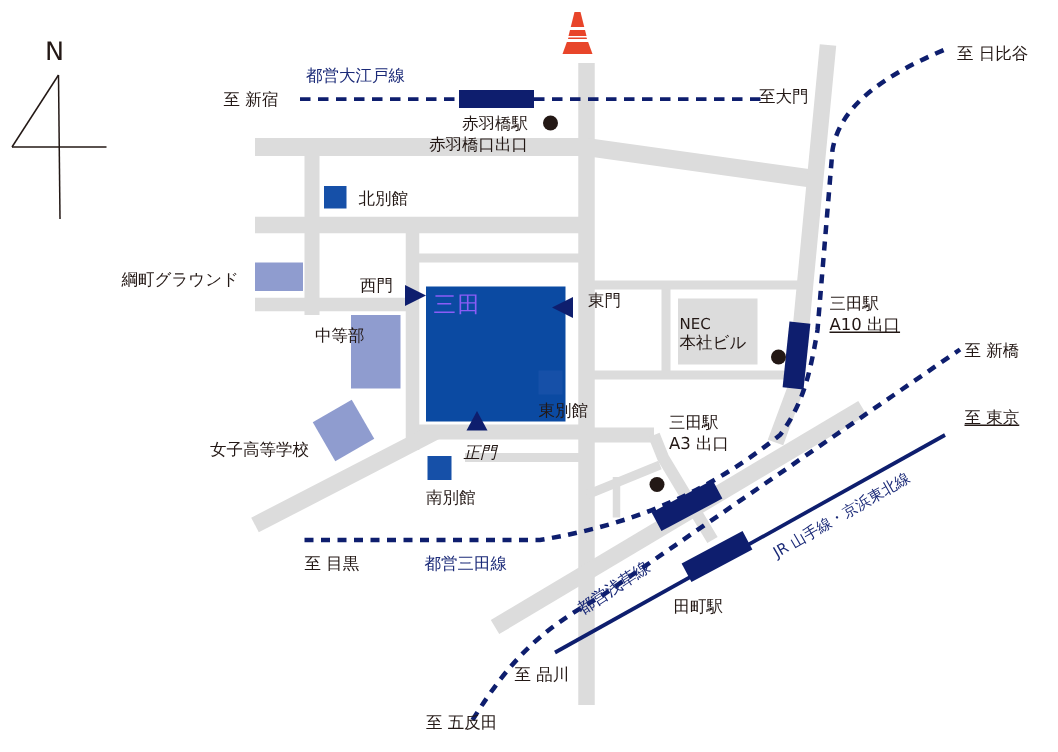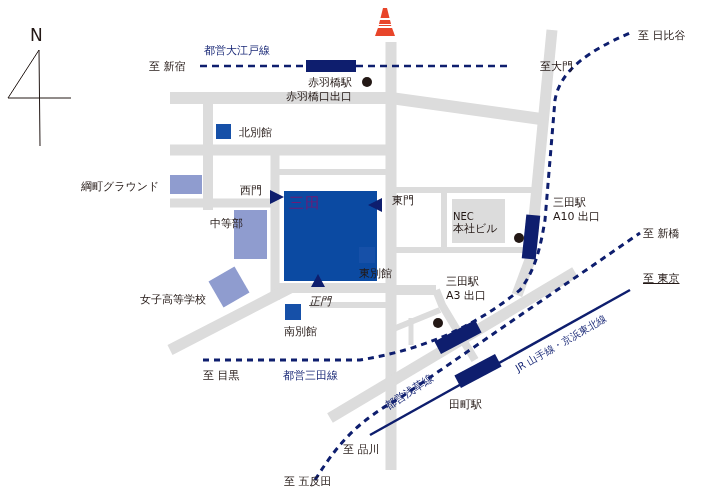--- a/index.html
+++ b/index.html
@@ -1,20 +1,20 @@
 <!DOCTYPE html>
 <html><head>
 <meta charset="utf-8">
 <style>
   html,body{margin:0;padding:0;background:#fff;}
   #map{position:relative;width:705px;height:501px;overflow:hidden;background:#fff;font-family:"DejaVu Sans",sans-serif;}
   svg{position:absolute;left:0;top:0;}
   .lbl{position:absolute;font-size:11px;color:#231815;white-space:nowrap;line-height:13px;}
   .lbl-line{color:#1b2a78;}
-  .campus-label{position:absolute;color:#701a75;font-size:15px;line-height:18px;letter-spacing:1px;}
+  .campus-label{position:absolute;color:#8b5cf6;font-size:15px;line-height:18px;letter-spacing:1px;}
 </style>
 </head>
 <body>
 
 <div id="map">
   <svg width="705" height="501" viewBox="0 0 705 501">
 
     <g stroke="#231815" stroke-width="1" fill="none">
       <line x1="39" y1="50" x2="40" y2="146"></line>
       <line x1="39" y1="50" x2="8" y2="98"></line>
@@ -112,29 +112,29 @@
   <div class="lbl" style="left:453px;top:210px;font-size:10px;">NEC</div>
   <div class="lbl" style="left:453px;top:222px;">本社ビル</div>
 
   <div class="lbl" style="left:240px;top:184px;">西門</div>
   <div class="lbl" style="left:392px;top:194px;">東門</div>
   <div class="lbl" style="left:309px;top:295px;font-style:italic;">正門</div>
 
   <div class="lbl" style="left:308px;top:76px;">赤羽橋駅</div>
   <div class="lbl" style="left:286px;top:90px;">赤羽橋口出口</div>
   <div class="lbl" style="left:553px;top:196px;">三田駅</div>
-  <div class="lbl" style="left:553px;top:210px;">A10 出口</div>
+  <div class="lbl" style="left:553px;top:210px;text-decoration:underline;">A10 出口</div>
   <div class="lbl" style="left:446px;top:275px;">三田駅</div>
   <div class="lbl" style="left:446px;top:289px;">A3 出口</div>
   <div class="lbl" style="left:449px;top:398px;">田町駅</div>
 
   <div class="lbl lbl-line" style="left:204px;top:44px;">都営大江戸線</div>
   <div class="lbl lbl-line" style="left:283px;top:369px;">都営三田線</div>
 
   <div class="lbl" style="left:149px;top:60px;">至 新宿</div>
-  <div class="lbl" style="left:540px;top:60px;">至大門</div>
+  <div class="lbl" style="left:506px;top:60px;font-family:Liberation Mono, monospace;">至大門</div>
   <div class="lbl" style="left:638px;top:29px;">至 日比谷</div>
   <div class="lbl" style="left:643px;top:227px;">至 新橋</div>
   <div class="lbl" style="left:643px;top:272px;text-decoration:underline;">至 東京</div>
   <div class="lbl" style="left:203px;top:369px;">至 目黒</div>
   <div class="lbl" style="left:343px;top:443px;">至 品川</div>
   <div class="lbl" style="left:284px;top:475px;">至 五反田</div>
 </div>
 
 </body></html>

